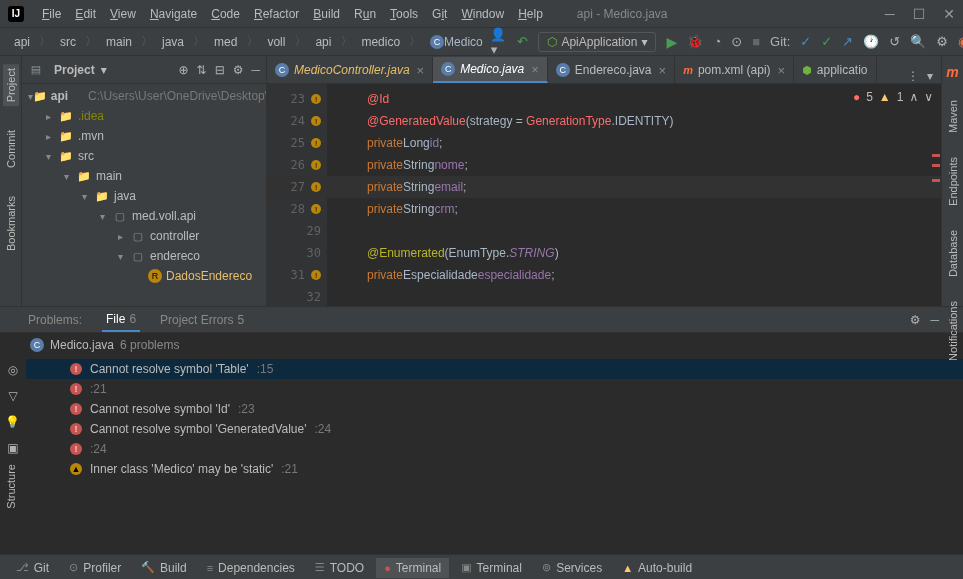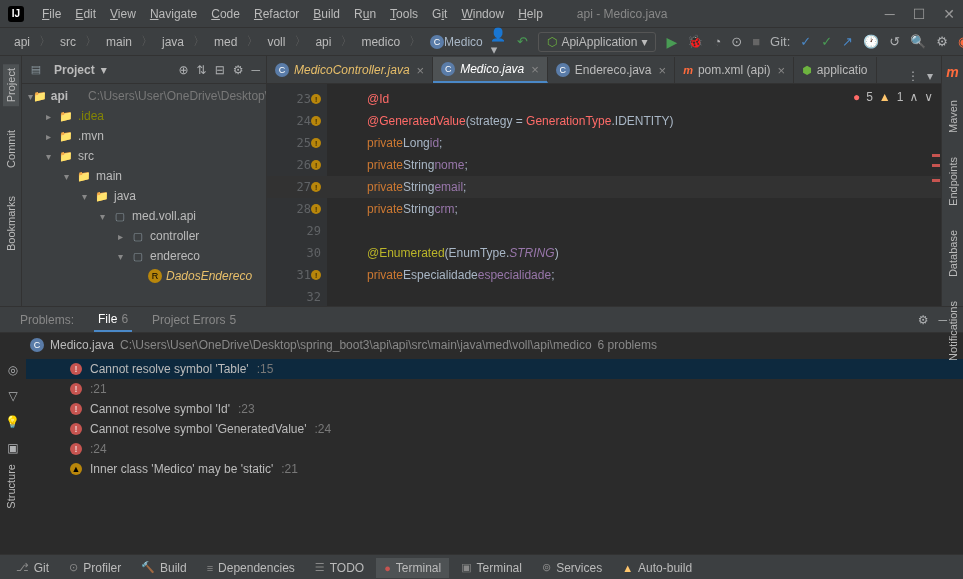--- a/index.html
+++ b/index.html
@@ -44,42 +44,42 @@
 .tab-icon{font-size:11px}
 .tab-icon.c{width:14px;height:14px;border-radius:50%;background:#5a7ca8;color:#fff;display:flex;align-items:center;justify-content:center;font-size:9px}
 .tab-icon.m{color:#ff6b3d;font-weight:bold;font-style:italic}
 .tab-icon.sp{color:#6db33f}
 .tab-close{color:#888;font-size:13px;margin-left:2px}
 .tab.active .tab-label{color:#fff}
 .tab-label.hl{color:#e8bf6a;font-style:italic}
 .tabs-more{margin-left:auto;padding:0 8px;display:flex;gap:8px}
 .code-area{flex:1;display:flex;position:relative;overflow:hidden}
 .gutter{width:60px;background:#313335;padding-top:4px}
-.gline{height:22px;display:flex;align-items:center;justify-content:flex-end;padding-right:6px;gap:0}
+.gline{height:22px;display:flex;align-items:center;justify-content:flex-end;padding-right:6px;gap:6px}
 .lnum{color:#606366;font-family:Consolas,monospace;font-size:12px}
 .gdot{width:10px;height:10px;border-radius:50%;background:#b8860b;font-size:8px;color:#000;display:flex;align-items:center;justify-content:center}
 .gline.active{background:#323232}
 .code{flex:1;padding-top:4px;font-family:Consolas,"Courier New",monospace;font-size:13px}
 .cline{height:22px;display:flex;align-items:center;padding-left:40px;white-space:pre}
 .cline.active{background:#323232}
 .kw{color:#cc7832}
 .ann{color:#bbb529}
 .type{color:#a9b7c6}
 .field{color:#9876aa}
 .cls{color:#a9b7c6}
 .enum-val{color:#9876aa;font-style:italic}
 .err{color:#ff6b68}
 .inspector{position:absolute;top:6px;right:8px;display:flex;align-items:center;gap:6px;font-size:11px}
 .insp-err{color:#ff6b68}
 .insp-warn{color:#ffc66d}
 .right-gutter{width:22px;background:#3c3f41;border-left:1px solid #323232;display:flex;flex-direction:column;align-items:center;padding-top:8px;gap:16px}
 .err-stripe{position:absolute;right:0;width:10px;top:0;bottom:0}
 .stripe{position:absolute;right:1px;width:8px;height:3px}
 .problems{height:248px;background:#3c3f41;border-top:1px solid #323232;display:flex;flex-direction:column}
-.prob-tabs{height:26px;display:flex;align-items:center;padding:0 16px;border-bottom:1px solid #323232;gap:16px}
+.prob-tabs{height:26px;display:flex;align-items:center;padding:0 24px;border-bottom:1px solid #323232;gap:16px}
 .prob-tab{padding:4px 4px;cursor:pointer;color:#888}
 .prob-tab.active{color:#fff;border-bottom:2px solid #4a88c7}
 .prob-tab .count{color:#888;margin-left:4px}
 .prob-tabs-right{margin-left:auto;display:flex;gap:10px}
 .prob-header{height:24px;background:#2b2b2b;display:flex;align-items:center;padding-left:30px;gap:6px;color:#888}
 .prob-body{flex:1;background:#2b2b2b;display:flex;overflow:auto}
 .prob-left-tb{width:26px;display:flex;flex-direction:column;align-items:center;padding-top:6px;gap:12px}
 .prob-list{flex:1;padding:2px 0}
 .prob-row{height:20px;display:flex;align-items:center;padding-left:44px;gap:8px;cursor:pointer}
 .prob-row.sel{background:#0d293e}
@@ -230,21 +230,21 @@
         <span class="tree-label">controller</span>
       </div>
       <div class="tree-row" style="padding-left:96px">
         <span class="tree-arrow">▾</span>
           <span class="tree-icon folder">▢</span>
         <span class="tree-label">endereco</span>
       </div>
       <div class="tree-row" style="padding-left:114px">
         <span class="tree-arrow"></span>
           <span class="tab-icon" style="width:14px;height:14px;border-radius:50%;background:#b8860b;color:#000;display:inline-flex;align-items:center;justify-content:center;font-size:9px;margin-right:4px">R</span>
-        <span class="tree-label" style="color:#e8bf6a;font-style:italic">DadosEndereco</span>
+        <span class="tree-label" style="color:#e8bf6a;">DadosEndereco</span>
       </div>
     </div>
   </div>
 
   <div class="editor">
     <div class="tabs">
       <div class="tab">
         <span class="tab-icon c">C</span>
         <span class="tab-label hl">MedicoController.java</span>
         <span class="tab-close">×</span>
@@ -360,21 +360,20 @@
     <span class="prob-tab active"><span>File</span><span class="count">6</span></span>
     <span class="prob-tab"><span>Project Errors</span><span class="count">5</span></span>
     <div class="prob-tabs-right">
       <span class="pp-icon">⚙</span>
       <span class="pp-icon">─</span>
     </div>
   </div>
   <div class="prob-header">
     <span class="tab-icon c">C</span>
     <span style="color:#bbb">Medico.java</span>
-    <span>C:\Users\User\OneDrive\Desktop\spring_boot3\api\api\src\main\java\med\voll\api\medico</span>
     <span>6 problems</span>
   </div>
   <div class="prob-body">
     <div class="prob-left-tb">
       <span class="pp-icon">◎</span>
       <span class="pp-icon">▽</span>
       <span class="pp-icon">💡</span>
       <span class="pp-icon">▣</span>
     </div>
     <div class="prob-list">

